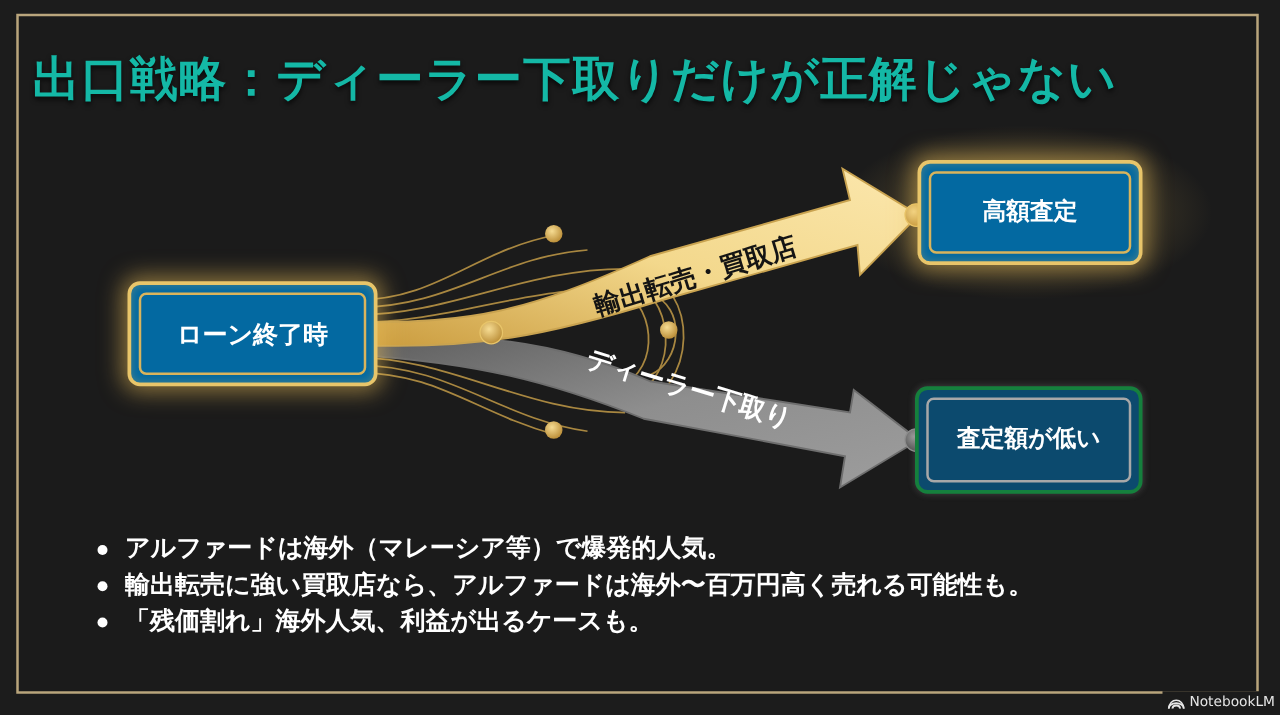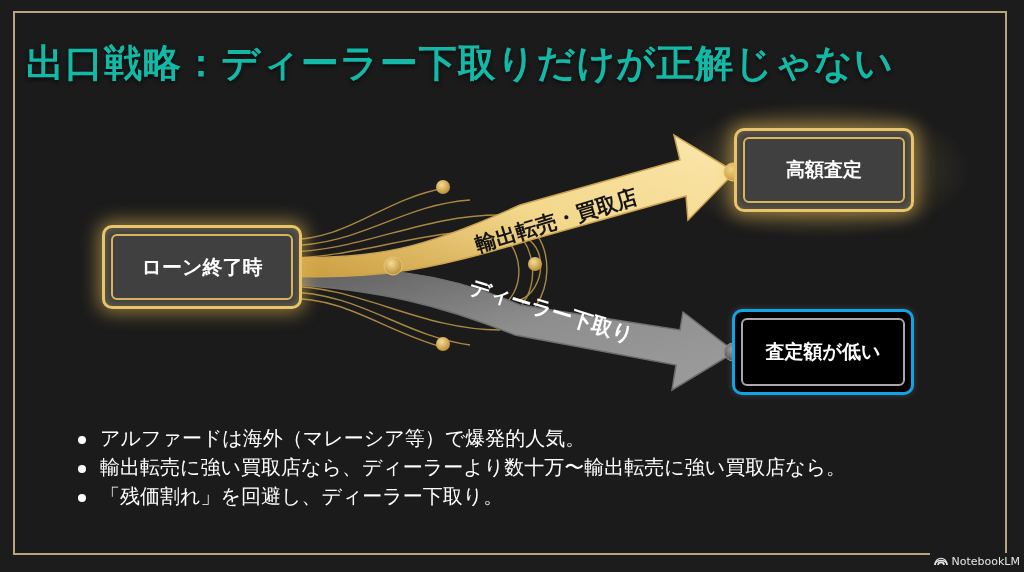--- a/index.html
+++ b/index.html
@@ -29,44 +29,44 @@
     text-align:center; font-weight:bold; color:#fff;
     border-radius:10px;
   }
   .node-inner {
     position:absolute; inset:6px; border-radius:6px;
     box-sizing:border-box;
   }
   .node-text { position:relative; z-index:2; line-height:1.25; }
   .gold {
     border:3px solid #e8c56a;
-    background:#404040;
+    background:#0369a1;
     box-shadow:0 0 18px 4px rgba(233,190,90,0.55), inset 0 0 8px rgba(233,190,90,0.3);
   }
   .gold .node-inner { border:2px solid #d9b45c; }
   .silver {
-    border:3px solid #0ea5e9;
-    background:#000000;
+    border:3px solid #15803d;
+    background:#0c4a6e;
     box-shadow:0 0 6px rgba(160,160,160,0.3);
   }
   .silver .node-inner { border:2px solid #a8a8a8; }
   .bullets {
     position:absolute; left:78px; top:424px;
-    color:#fff; font-size:20px; font-weight:normal;
+    color:#fff; font-size:20px; font-weight:bold;
     list-style:none; margin:0; padding:0;
   }
   .bullets li { position:relative; padding-left:22px; height:29px; line-height:29px; white-space:nowrap; }
   .bullets li::before {
     content:""; position:absolute; left:0; top:12px;
     width:8px; height:8px; border-radius:50%; background:#fff;
   }
   .badge {
     position:absolute; right:0; bottom:2px;
     background:#1b1b1b; color:#e6e6e6; font-size:11px;
-    padding:2px 4px 2px 4px; display:flex; gap:4px;margin-top:45px;
+    padding:2px 4px 2px 4px; display:flex; align-items:center; gap:4px;margin-top:45px;
   }
 </style>
 </head>
 <body>
 
 <div class="frame"></div>
 
 <div class="title">出口戦略：ディーラー下取りだけが正解じゃない</div>
 
 <svg class="diagram" width="1024" height="572" viewBox="0 0 1024 572">
@@ -141,22 +141,22 @@
 
 <div class="node silver" style="left:732px; top:309px; width:182px; height:86px;">
   <div class="node-inner"></div>
   <div class="node-text" style="font-size:19px;">
     <div>査定額が低い</div>
   </div>
 </div>
 
 <ul class="bullets">
   <li>アルファードは海外（マレーシア等）で爆発的人気。</li>
-  <li>輸出転売に強い買取店なら、ディーラーより数十万〜輸出転売に強い買取店なら。</li>
-  <li>「残価割れ」を回避し、ディーラー下取り。</li>
+  <li>輸出転売に強い買取店なら、アルファードは海外〜百万円高く売れる可能性も。</li>
+  <li>「残価割れ」海外人気、利益が出るケースも。</li>
 </ul>
 
 <div class="badge">
   <svg width="14" height="10" viewBox="0 0 14 10">
     <path d="M1 10 C1 4, 13 4, 13 10" fill="none" stroke="#e6e6e6" stroke-width="1.6"></path>
     <path d="M4 10 C4 6.5, 10 6.5, 10 10" fill="none" stroke="#e6e6e6" stroke-width="1.6"></path>
     <path d="M1 10 C1 1, 13 1, 13 10" fill="none" stroke="#e6e6e6" stroke-width="1.2"></path>
   </svg>
   <span>NotebookLM</span>
 </div>

